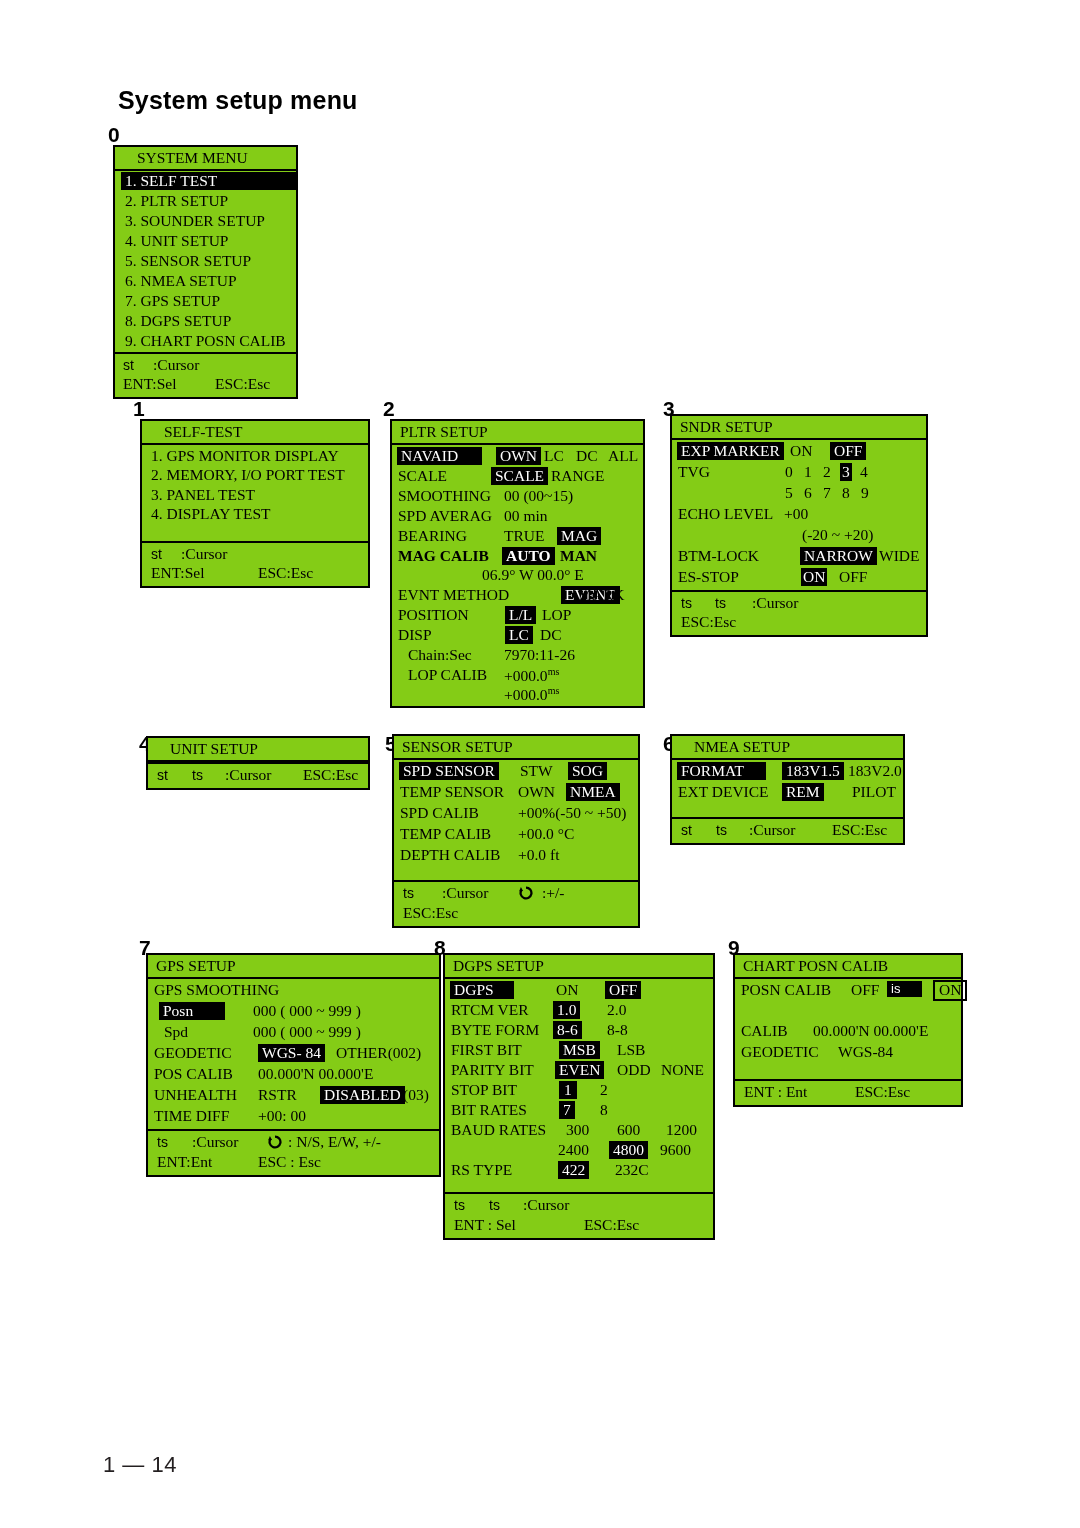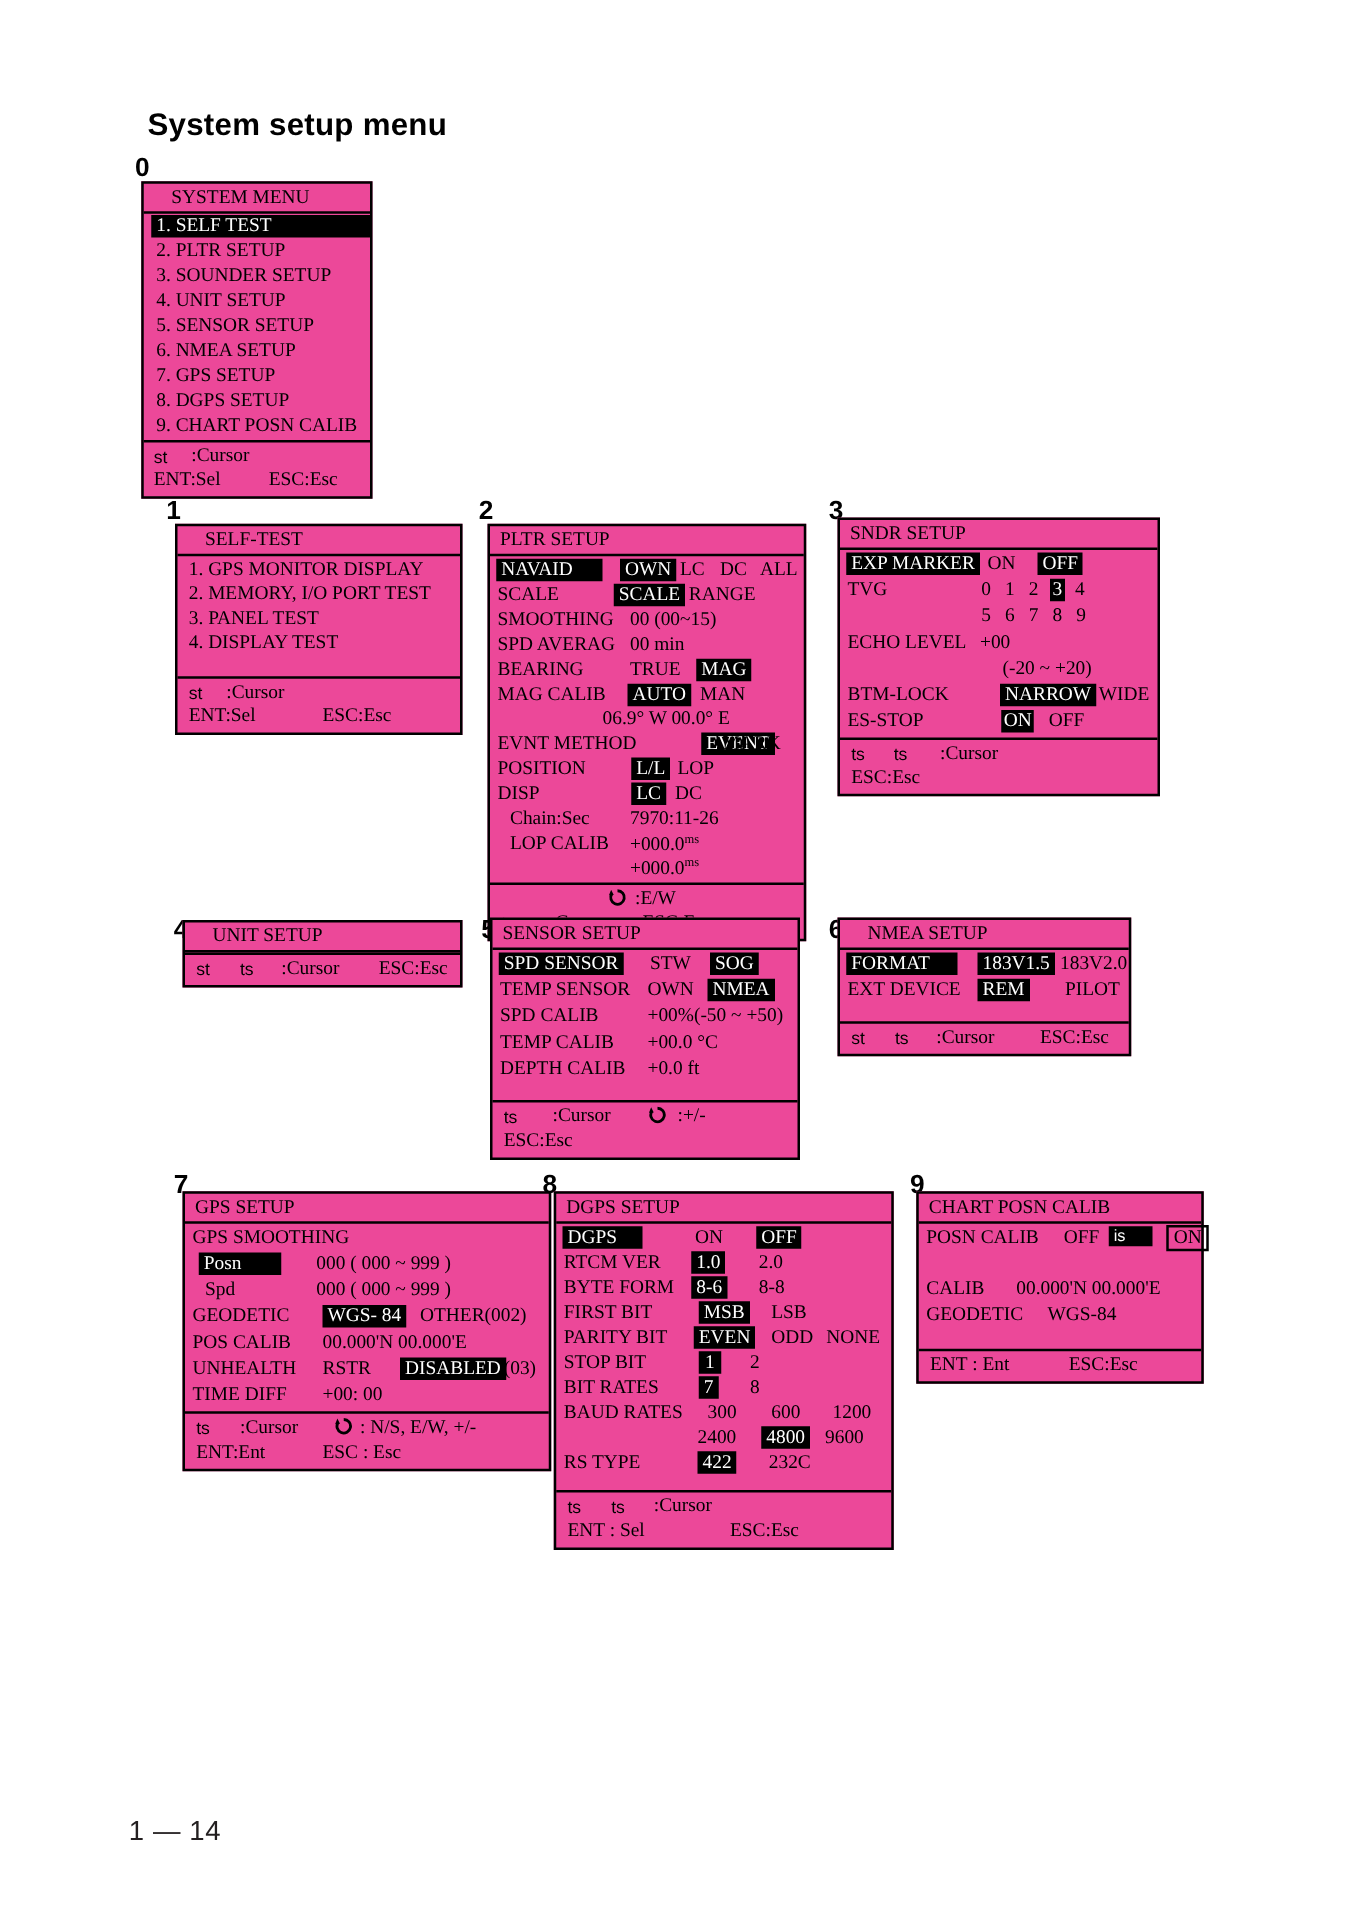--- a/index.html
+++ b/index.html
@@ -40,21 +40,21 @@
     font-family: "Liberation Sans", sans-serif;
     font-weight: bold;
     font-size: 21px;
     line-height: 1;
   }
 
   
   .panel {
     position: absolute;
     border: 2px solid #000;
-    background: #ec4899;
+    background: #84cc16;
     box-sizing: border-box;
     font-size: 15.5px;
     line-height: 1.0;
   }
   .panel .title {
     padding: 3px 0 3px 22px;
     border-bottom: 2px solid #000;
     font-size: 15.5px;
     white-space: nowrap;
   }
@@ -210,21 +210,21 @@
     </div>
     <div class="row" style="height:20px;">
       <span class="c" style="left:6px; top:2px;">SPD AVERAG</span>
       <span class="c" style="left:112px; top:2px;">00 min</span>
     </div>
     <div class="row" style="height:20px;">
       <span class="c" style="left:6px; top:2px;">BEARING</span>
       <span class="c" style="left:112px; top:2px;">TRUE</span>
       <span class="c inv" style="left:165px; top:1px;">MAG</span>
     </div>
-    <div class="row" style="height:20px;">
+    <div class="row" style="height:20px;font-weight:bold;">
       <span class="c" style="left:6px; top:2px;">MAG CALIB</span>
       <span class="c inv" style="left:110px; top:1px;">AUTO</span>
       <span class="c" style="left:168px; top:2px;">MAN</span>
     </div>
     <div class="row" style="height:19px;">
       <span class="c" style="left:90px; top:1px;">06.9° W  00.0° E</span>
     </div>
     <div class="row" style="height:20px;">
       <span class="c" style="left:6px; top:2px;">EVNT METHOD</span>
       <span class="c inv" style="left:123px; top:1px;margin-left:46px;">EVENT</span>
@@ -243,36 +243,20 @@
     <div class="row" style="height:20px;">
       <span class="c" style="left:16px; top:2px;">Chain:Sec</span>
       <span class="c" style="left:112px; top:2px;">7970:11-26</span>
     </div>
     <div class="row" style="height:20px;">
       <span class="c" style="left:16px; top:2px;">LOP CALIB</span>
       <span class="c" style="left:112px; top:2px;"><span>+000.0</span><span class="sup">ms</span></span>
     </div>
     <div class="row" style="height:19px;">
       <span class="c" style="left:112px; top:1px;"><span>+000.0</span><span class="sup">ms</span></span>
-    </div>
-  </div>
-  <div class="foot">
-    <div class="row" style="height:19px;">
-      <span class="c" style="left:95px; top:1px;">
-        <svg class="knob" viewBox="0 0 16 16" aria-hidden="true">
-            <path d="M8 1.8a6.2 6.2 0 1 1-5.1 2.7" fill="none" stroke="#000" stroke-width="2.6"></path>
-            <path d="M2.2 1.0 L4.6 5.6 L0.2 5.9 Z" fill="#000"></path>
-          </svg>
-      </span>
-      <span class="c" style="left:116px; top:1px;">:E/W</span>
-    </div>
-    <div class="row" style="height:19px;">
-      <span class="c sans" style="left:9px; top:2px;">ts</span>
-      <span class="c" style="left:48px; top:1px;">:Cursor</span>
-      <span class="c" style="left:122px; top:1px;">ESC:Esc</span>
     </div>
   </div>
 </div>
 
 <div class="step-num" style="left:663px; top:398px;">3</div>
 
 <div class="panel" style="left:670px; top:414px; width:258px;">
   <div class="title flush">SNDR SETUP</div>
   <div class="body" style="padding:1px 0 2px 0;">
     <div class="row" style="height:21px;">

